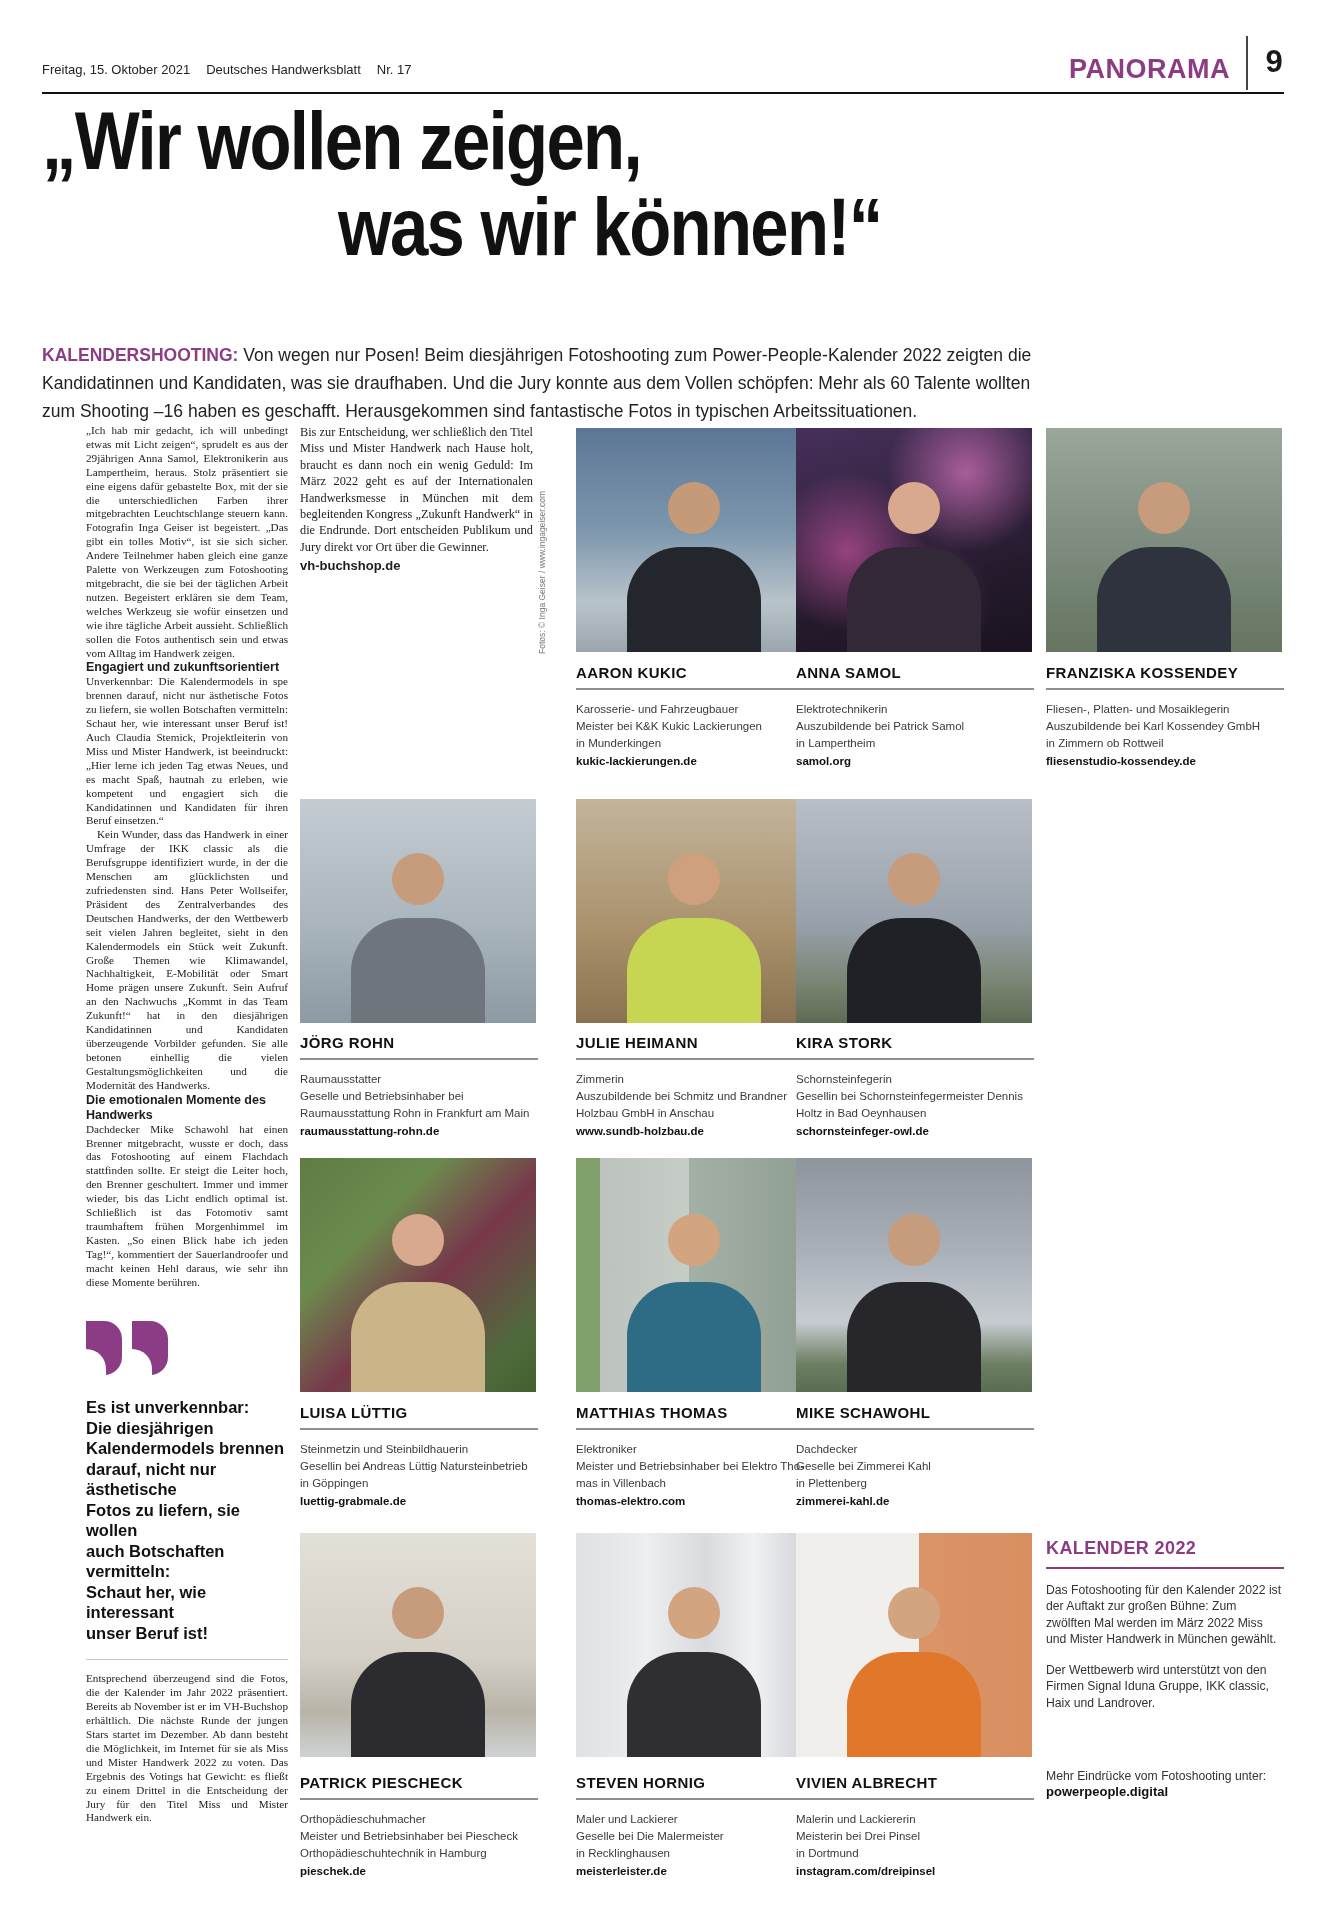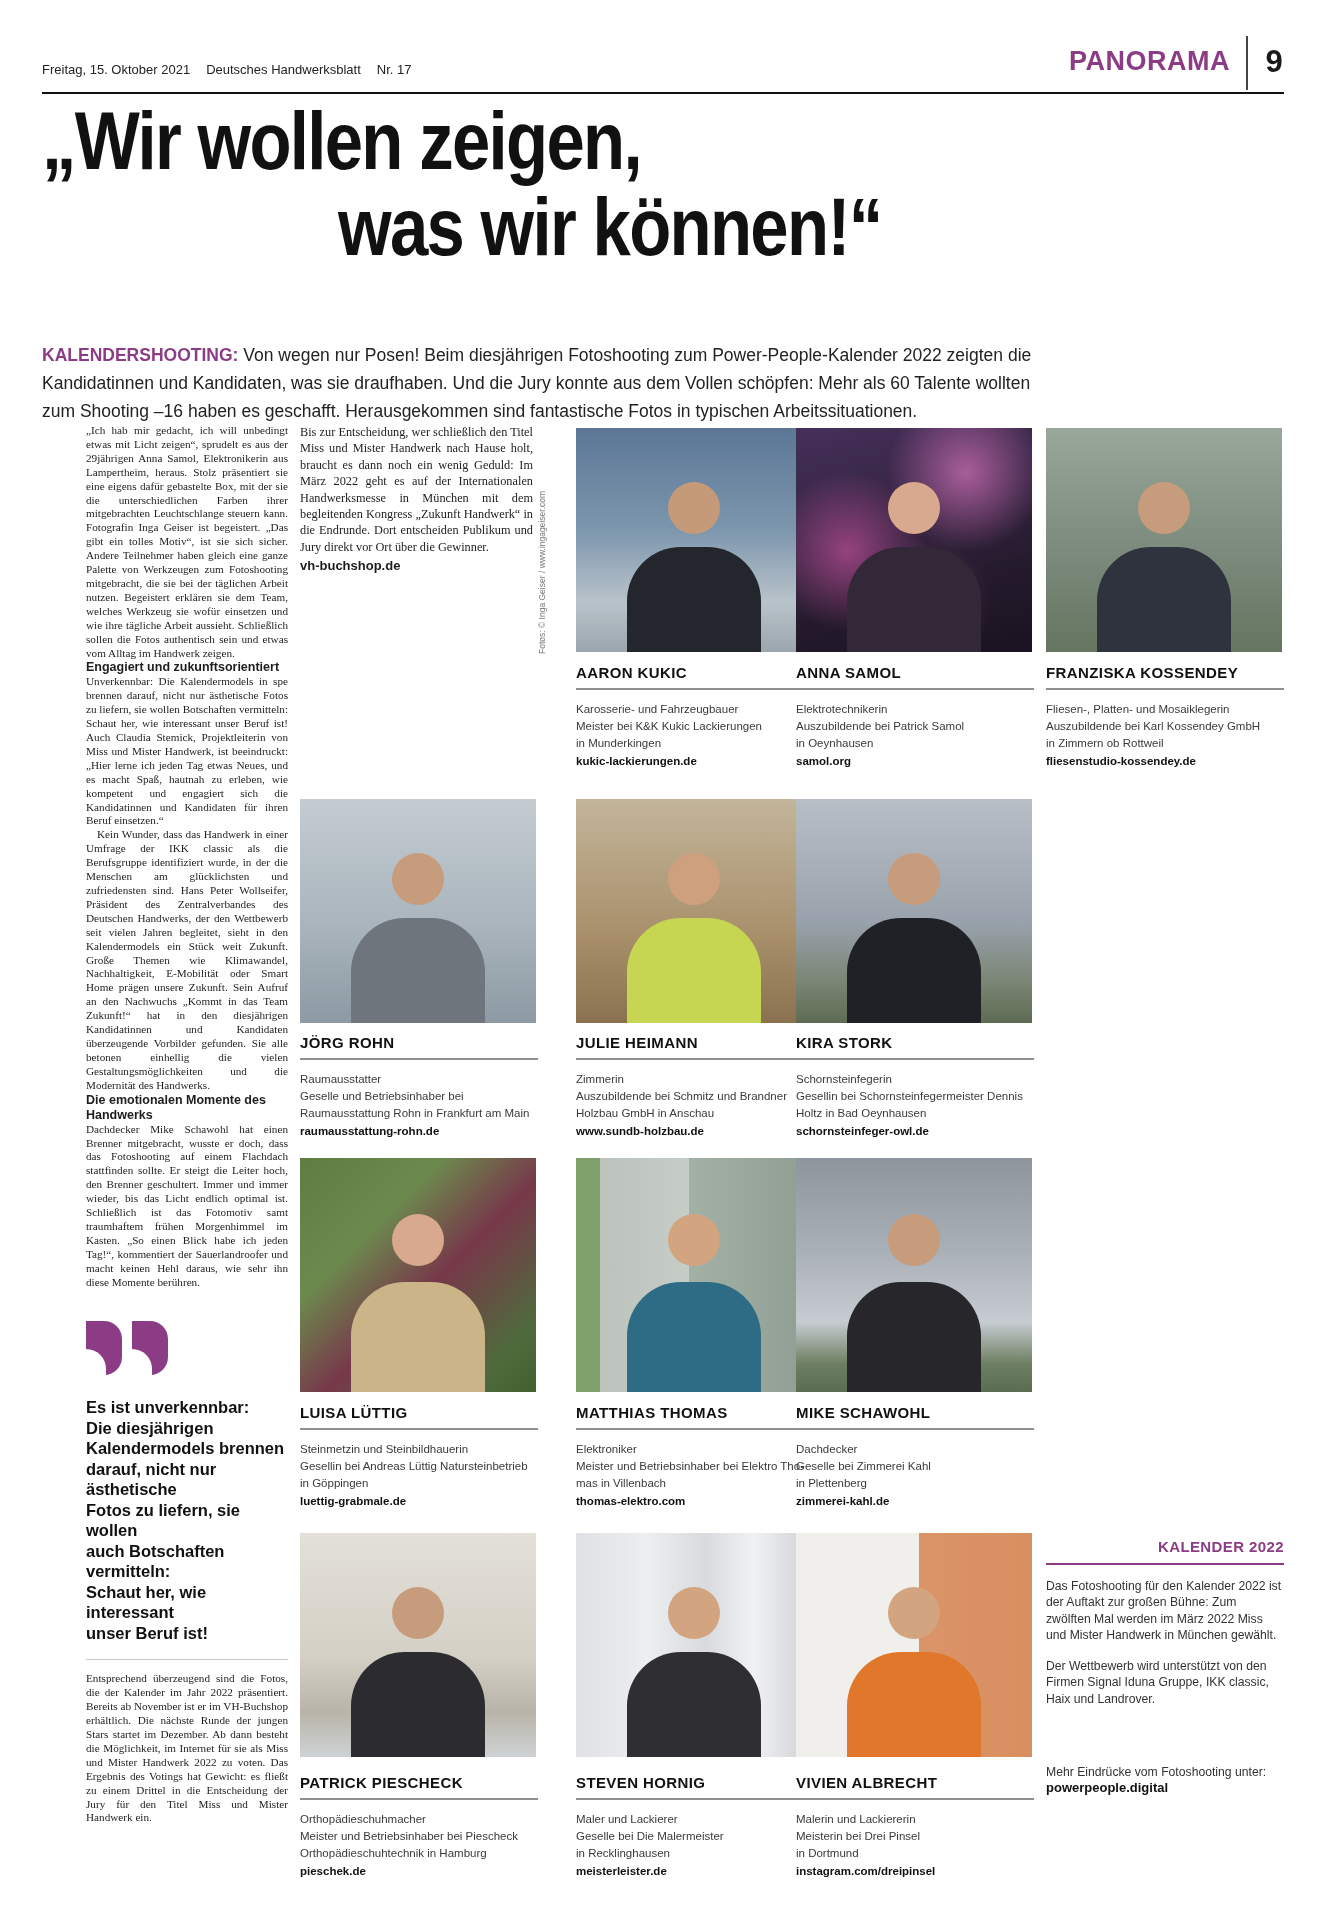--- a/index.html
+++ b/index.html
@@ -6,21 +6,21 @@
   * { box-sizing:border-box; margin:0; padding:0; }
   html,body { background:#e8e8e8; }
   #page {
     position:relative; width:1326px; height:1932px; margin:0 auto;
     background:#ffffff; color:#1a1a1a;
     font-family:"Liberation Sans", sans-serif; overflow:hidden;
   }
   
   .dateline { position:absolute; top:62px; left:42px; font-size:13px; color:#222; }
   .dateline span { margin-right:16px; }
-  .section { position:absolute; top:46px; right:96px; font-size:27px; font-weight:bold;
+  .section { position:absolute; top:54px; right:96px; font-size:27px; font-weight:bold;
              color:var(--accent); letter-spacing:.5px; }
   .vdiv { position:absolute; top:36px; left:1246px; width:2px; height:54px; background:#444; }
   .pagenum { position:absolute; top:44px; left:1254px; width:40px; text-align:center;
              font-size:31px; font-weight:600; }
   .hrule { position:absolute; top:92px; left:42px; width:1242px; height:2px; background:#111; }
   
   .headline { position:absolute; top:98px; left:42px; width:1200px; }
   .hl { display:block; font-weight:bold; font-size:82px; line-height:86px; letter-spacing:-2px;
         white-space:nowrap; transform:scaleX(.84); transform-origin:0 50%; color:#111; }
   .hl2 { margin-left:296px; }
@@ -90,21 +90,21 @@
                  background:linear-gradient(90deg,#f0efec 0%,#f0efec 52%,#db9468 52%,#d88f60 100%); }
   
   .caption { position:absolute; width:238px; }
   .capr1 { top:664px; } .capr2 { top:1034px; } .capr3 { top:1404px; } .capr4 { top:1774px; }
   .cap-name { font-size:15px; font-weight:bold; letter-spacing:.4px; color:#111; }
   .cap-rule { height:1.5px; background:#8f8f8f; margin:7px 0 11px; }
   .cap-line { font-size:11.5px; line-height:17px; color:#3a3a3a; white-space:nowrap; }
   .cap-site { font-size:11.5px; line-height:17px; font-weight:bold; color:#111; margin-top:1px; }
   
   .sidebar { position:absolute; left:1046px; top:1538px; width:238px; }
-  .sb-title { font-size:15px; font-weight:bold; letter-spacing:.4px; color:var(--accent);text-align:right; }
+  .sb-title { font-size:18px; font-weight:bold; letter-spacing:.4px; color:var(--accent); }
   .sb-rule { height:1.5px; background:var(--accent); margin:8px 0 13px; }
   .sb-p { font-size:12.2px; line-height:16.6px; color:#333; margin-bottom:14px; }
   .sb-note { margin-top:56px; margin-bottom:0; }
   .sb-link { font-weight:bold; font-size:13px; color:#111; }
 </style>
 </head>
 <body>
 
 <div id="page">
 
@@ -171,21 +171,21 @@
     <div class="cap-line">Karosserie- und Fahrzeugbauer</div>
     <div class="cap-line">Meister bei K&amp;K Kukic Lackierungen</div>
     <div class="cap-line">in Munderkingen</div>
     <div class="cap-site">kukic-lackierungen.de</div>
   </div>
   <div class="caption capr1 colC">
     <div class="cap-name">ANNA SAMOL</div>
     <div class="cap-rule"></div>
     <div class="cap-line">Elektrotechnikerin</div>
     <div class="cap-line">Auszubildende bei Patrick Samol</div>
-    <div class="cap-line">in Oeynhausen</div>
+    <div class="cap-line">in Lampertheim</div>
     <div class="cap-site">samol.org</div>
   </div>
   <div class="caption capr1 colD">
     <div class="cap-name">FRANZISKA KOSSENDEY</div>
     <div class="cap-rule"></div>
     <div class="cap-line">Fliesen-, Platten- und Mosaiklegerin</div>
     <div class="cap-line">Auszubildende bei Karl Kossendey GmbH</div>
     <div class="cap-line">in Zimmern ob Rottweil</div>
     <div class="cap-site">fliesenstudio-kossendey.de</div>
   </div>

